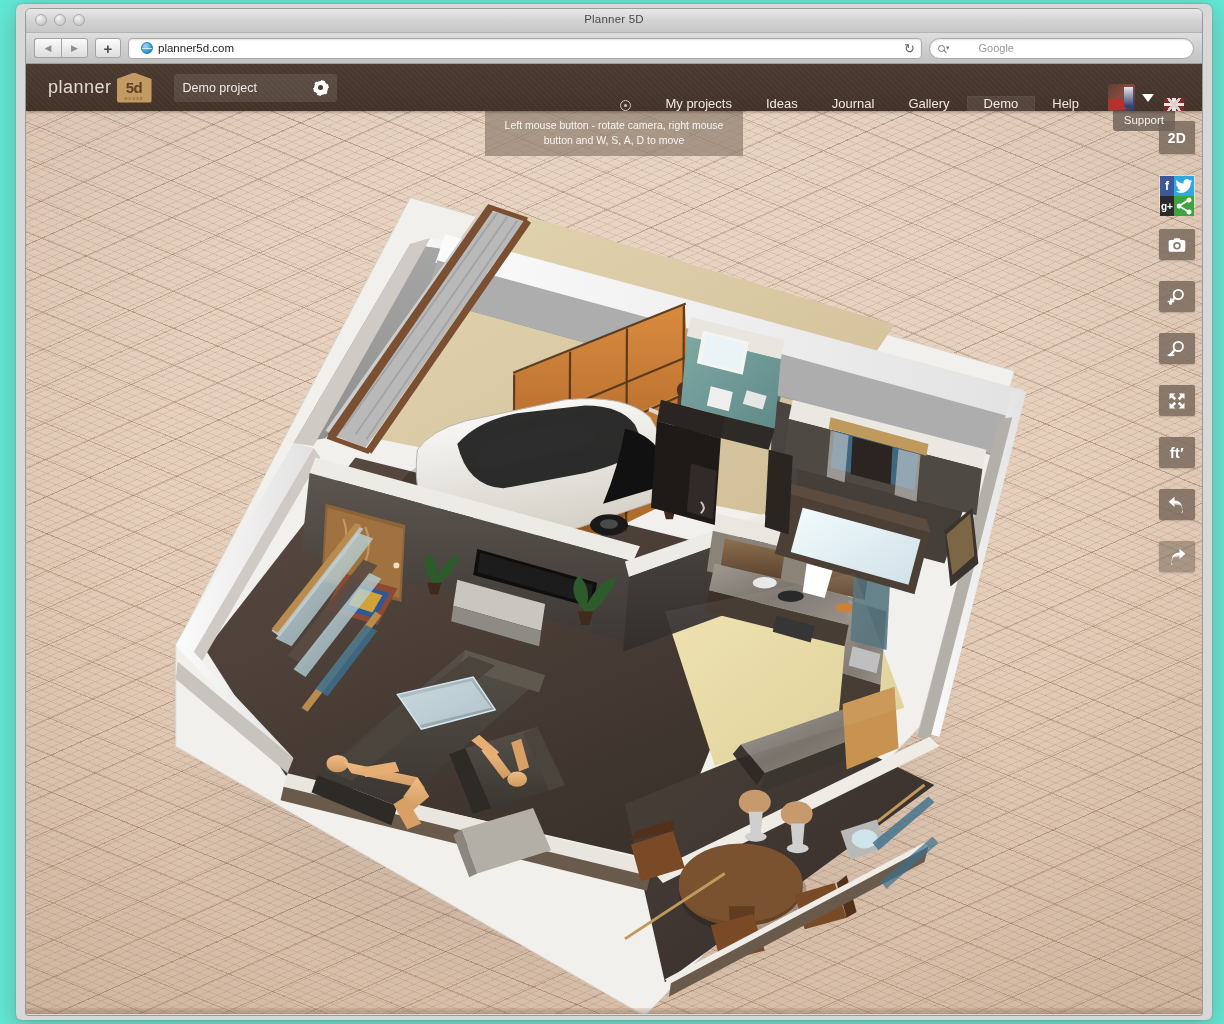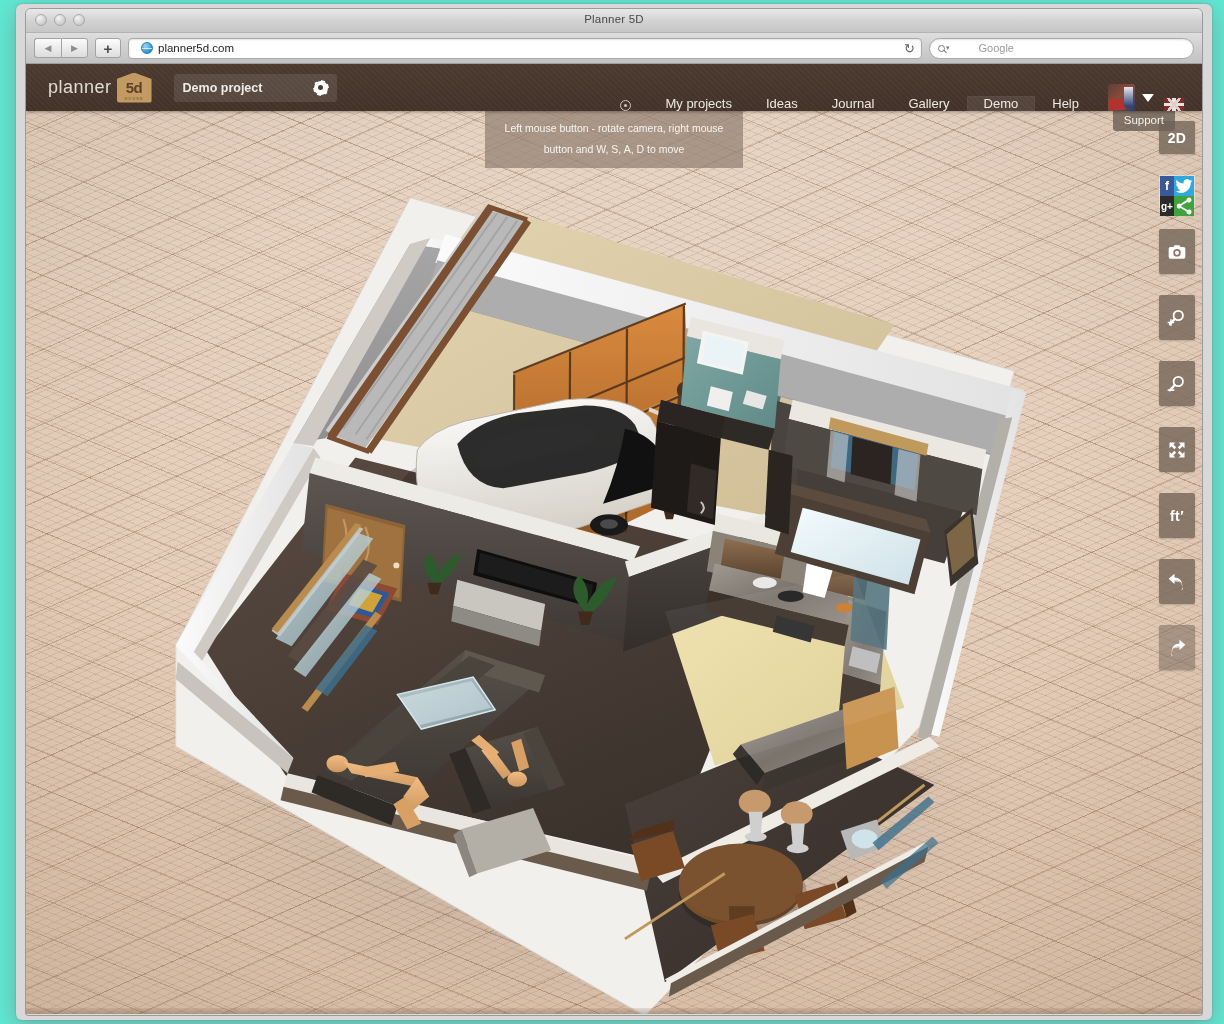--- a/index.html
+++ b/index.html
@@ -145,21 +145,21 @@
   #logo-badge span.n { letter-spacing:-.5px; }
   #logo-badge .sub { position:absolute; bottom:2px; font-size:4px; letter-spacing:1px; color:#8b6a42;}
 
   #project-box {
     margin-left:22px; width:163px; height:28px;
     background: rgba(255,255,255,.10);
     border-radius:3px;
     display:flex;align-items:center;justify-content:space-between;
     padding:0 9px;
   }
-  #project-name { font-size:12.5px; font-weight:bold; color:#f0ece6; }
+  #project-name { font-size:12.5px; font-weight:normal; color:#f0ece6; }
   .gear {
     width:14px;height:14px;border-radius:50%;
     background: #fff;
     position:relative; flex:none;
   }
   .gear::before{
     content:'';position:absolute;left:4.5px;top:4.5px;width:5px;height:5px;border-radius:50%;
     background:#4b3b31;
   }
   .gear::after{
@@ -263,32 +263,32 @@
   #vignette {
     position:absolute; inset:0;
     background: radial-gradient(ellipse at 50% 45%, rgba(255,255,255,.10) 0%, rgba(120,80,50,.0) 55%, rgba(110,75,48,.13) 100%);
   }
 
   
   #hint {
     position:absolute; left:50%; transform:translateX(-50%); top:0;
     width:258px; padding:7px 6px 8px;
     background: rgba(146,128,113,.72);
-    color:#f7f4f0; font-size:10.5px; line-height:21px; text-align:center;
+    color:#f7f4f0; font-size:10.5px; line-height:15px; text-align:center;
     z-index:12;
   }
 
   
   #rtools {
     position:absolute; right:7px; top:10px;
     display:flex; flex-direction:column; gap:21px; align-items:center;
     z-index:14;
   }
   .tbtn {
-    width:36px;height:45px; border-radius:2px;
+    width:36px;height:31px; border-radius:2px;
     background: rgba(122,107,94,.85);
     display:flex;align-items:center;justify-content:center;
     color:#fff;
     box-shadow: 0 1px 2px rgba(0,0,0,.18);
   }
   .tbtn.faded { background: rgba(122,107,94,.55); }
   .tbtn.tall { height:33px; }
   .tbtn-label { font-size:14px; font-weight:bold; letter-spacing:.4px;}
   #social {
     width:36px;height:33px; display:grid;

